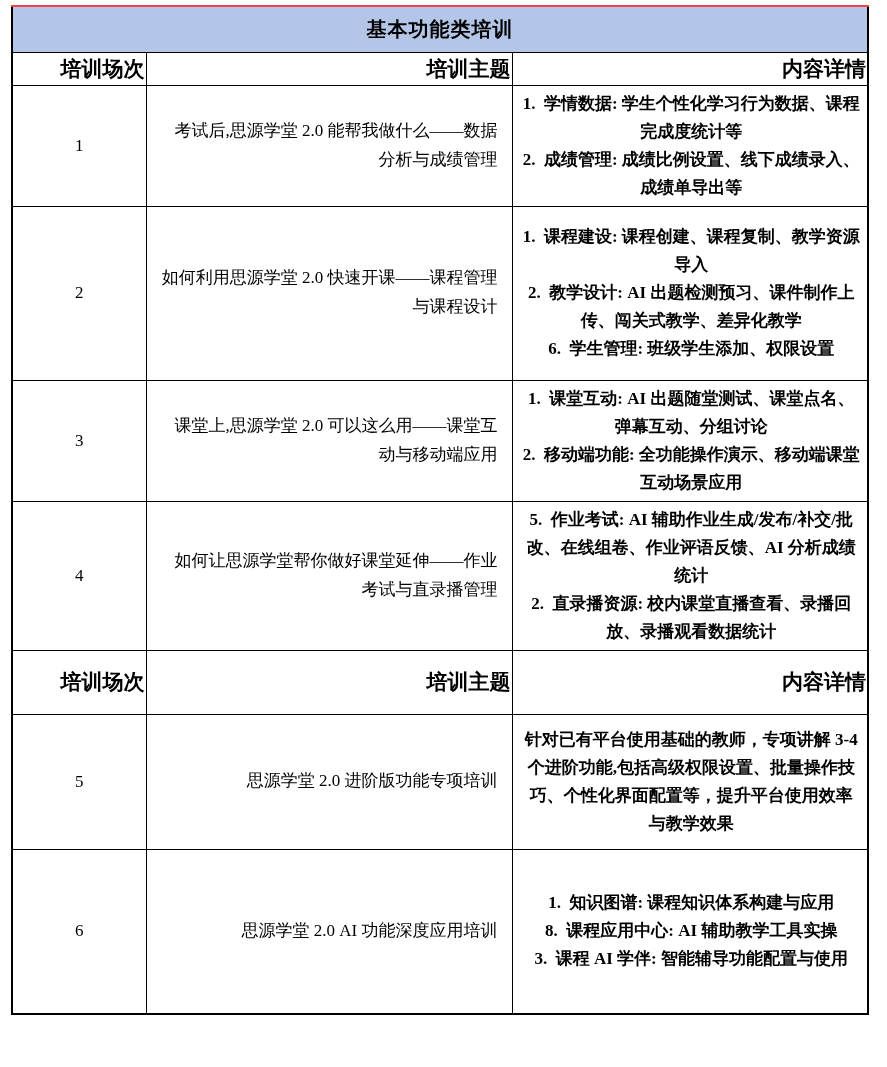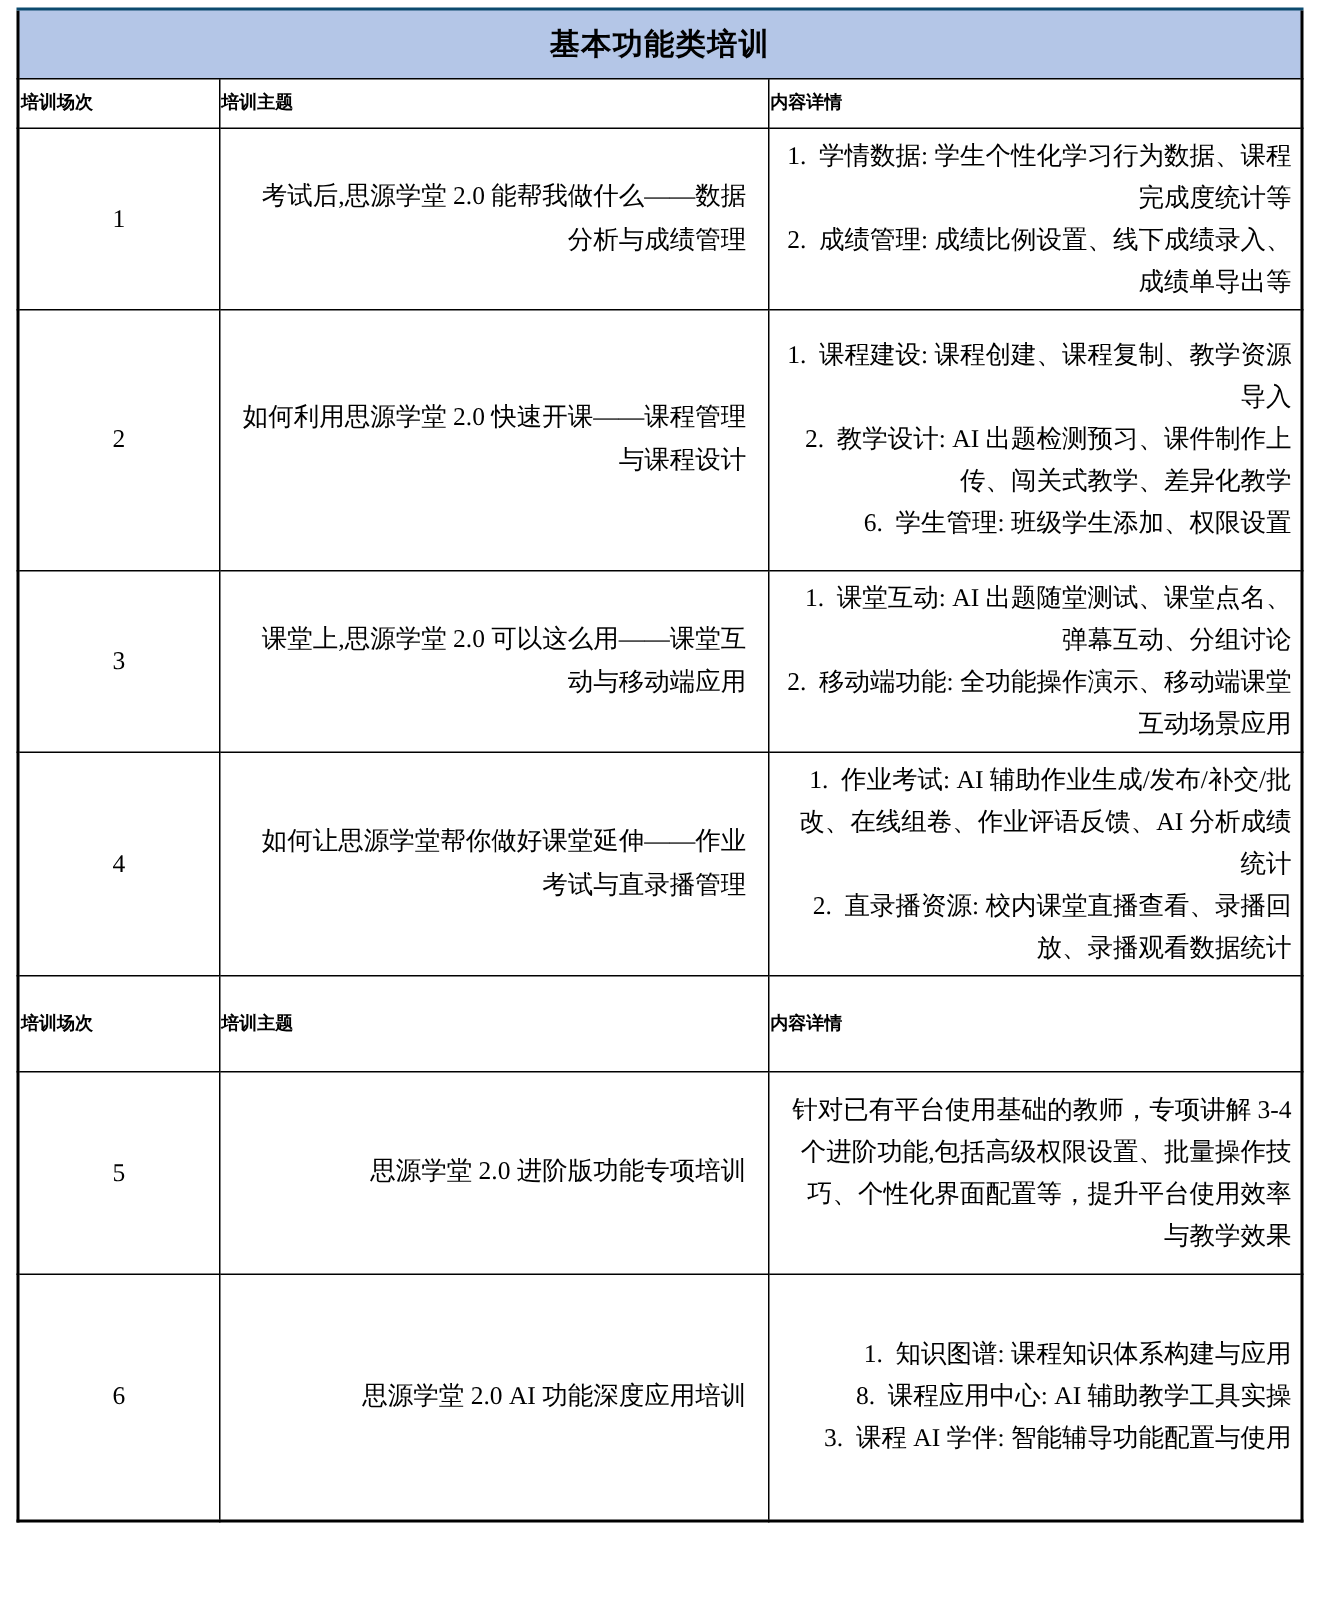--- a/index.html
+++ b/index.html
@@ -32,40 +32,40 @@
     font-size: 17px;
     box-sizing: border-box;
   }
 
   
   tr.section-title-row td {
     background: #b4c6e7;
     text-align: center;
     font-weight: bold;
     font-size: 20px;
-    border-top: 2px solid #0c4a6e;
+    border-top: 2px solid #ef4444;
     border-bottom: 1px solid #000000;
     letter-spacing: 1px;
   }
   tr.title-1 td { height: 46px; }
   tr.title-2 td { height: 62px; }
 
   
   tr.col-header-row td {
-    text-align: left;
+    text-align: right;
     font-weight: bold;
-    font-size: 12px;
+    font-size: 21px;
   }
   tr.head-1 td { height: 33px; }
   tr.head-2 td { height: 64px; }
 
   
   td.session-cell { text-align: center; }
   td.topic-cell   { text-align: right; padding: 2px 14px; line-height: 1.7; }
-  td.detail-cell  { text-align: right; padding: 4px 6px 4px 9px; }
+  td.detail-cell  { text-align: center; padding: 4px 6px 4px 9px; font-weight: bold; }
   .detail-line {
     line-height: 28px;
     white-space: pre-wrap;
   }
   tr.h-r1 { height: 115px; }
   tr.h-r2 { height: 174px; }
   tr.h-r3 { height: 111px; }
   tr.h-r4 { height: 140px; }
   tr.h-r5 { height: 135px; }
   tr.h-r6 { height: 165px; }
@@ -116,21 +116,21 @@
         <td class="detail-cell">
             <div class="detail-line">1.  课堂互动: AI 出题随堂测试、课堂点名、弹幕互动、分组讨论</div>
             <div class="detail-line">2.  移动端功能: 全功能操作演示、移动端课堂互动场景应用</div>
           </td>
       </tr>
 
       <tr class="h-r4">
         <td class="session-cell">4</td>
         <td class="topic-cell">如何让思源学堂帮你做好课堂延伸——作业考试与直录播管理</td>
         <td class="detail-cell">
-            <div class="detail-line">1.  作业考试: AI 辅助作业生成/发布/补交/批改、在线组卷、作业评语反馈、AI 分析成绩统计</div>
+            <div class="detail-line">5.  作业考试: AI 辅助作业生成/发布/补交/批改、在线组卷、作业评语反馈、AI 分析成绩统计</div>
             <div class="detail-line">2.  直录播资源: 校内课堂直播查看、录播回放、录播观看数据统计</div>
           </td>
       </tr>
     </tbody>
 
     <tbody>
       <tr class="col-header-row head-2">
         <td>培训场次</td>
         <td>培训主题</td>
         <td>内容详情</td>

